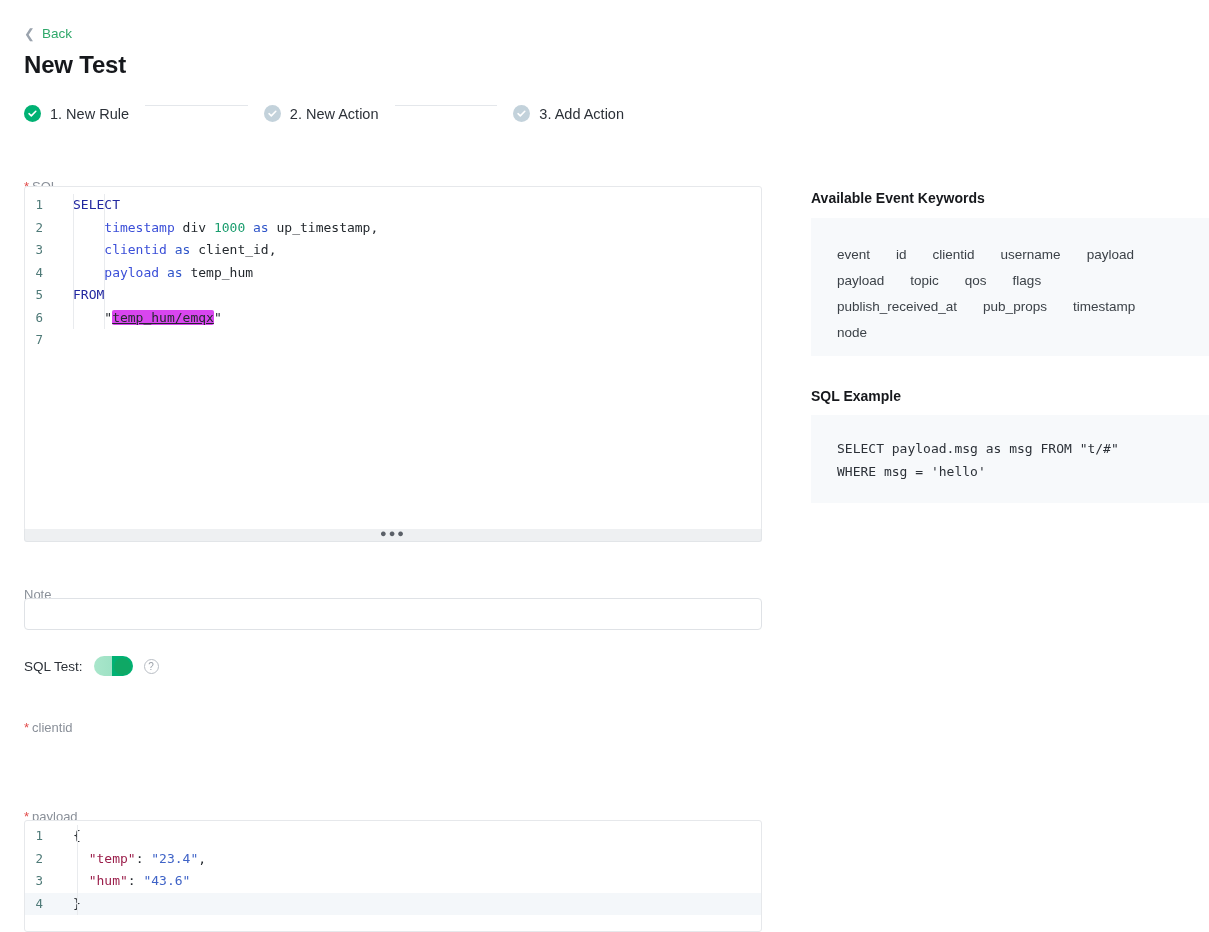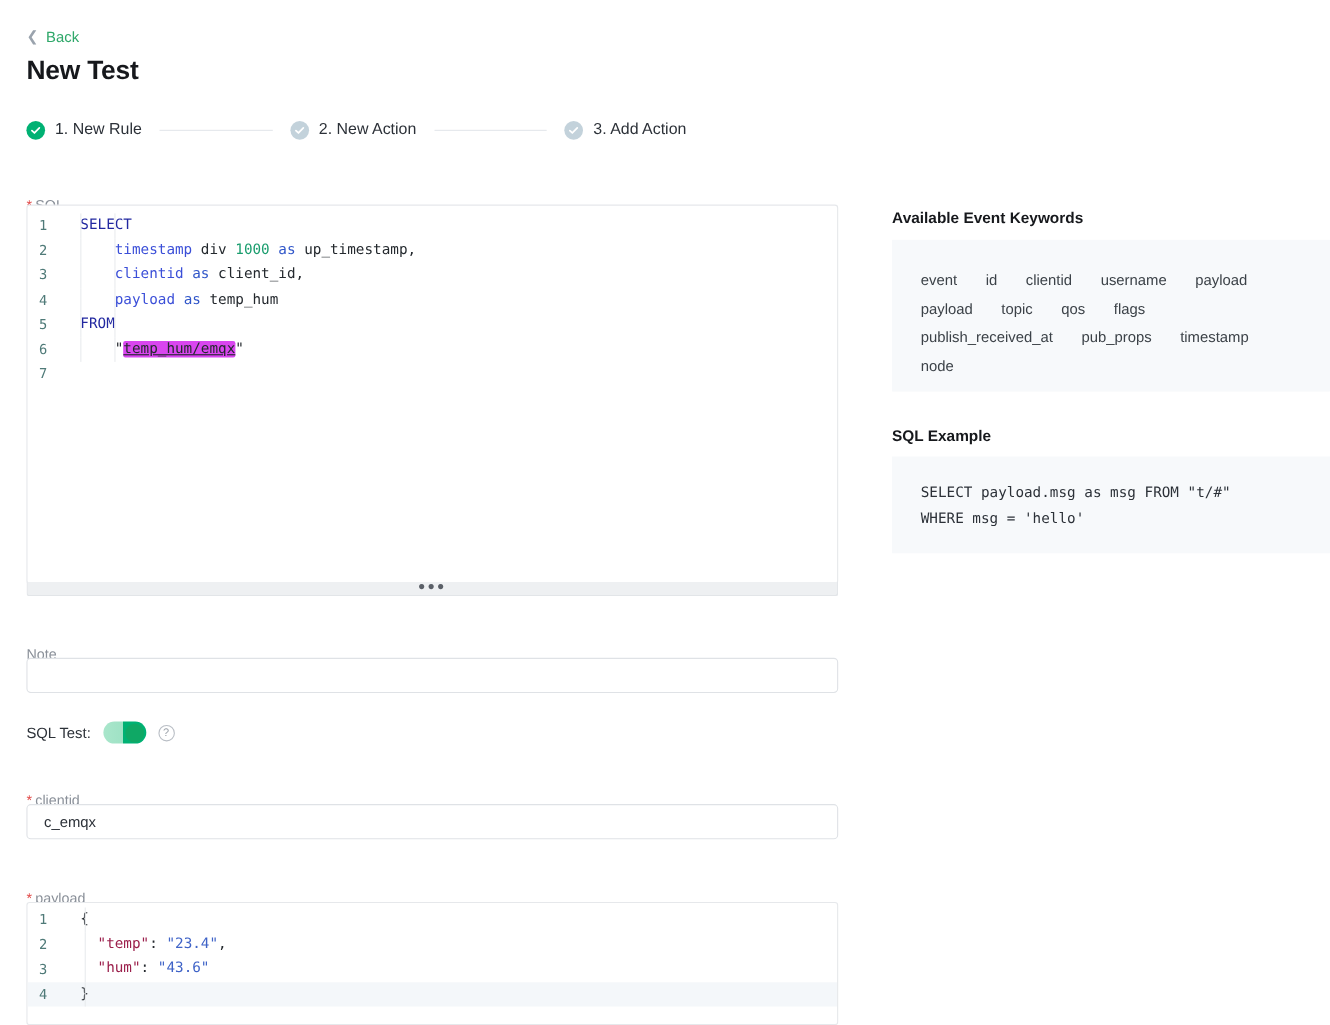--- a/index.html
+++ b/index.html
@@ -29,21 +29,21 @@
   .page-title {
     position: absolute; left: 24px; top: 51px;
     font-size: 24px; font-weight: bold; color: #16181c;
     letter-spacing: -0.2px;
   }
 
   
   .steps {
     position: absolute; left: 24px; top: 105px;
     width: 600px; height: 26px;
-    display: flex; align-items: center;
+    display: flex; align-items: flex-start;
   }
   .step { display: flex; align-items: center; gap: 9px; flex: 0 0 auto; }
   .step-icon {
     width: 17px; height: 17px; border-radius: 50%;
     display: flex; align-items: center; justify-content: center;
     flex: 0 0 auto;
   }
   .step-icon svg { display: block; }
   .step-icon.done  { background: #00b173; }
   .step-icon.muted { background: #c3d2db; }
@@ -270,21 +270,20 @@
     <span class="sqltest-label">SQL Test:</span>
     <span class="toggle">
         <span class="knob"></span>
       </span>
     <span class="help-icon">?</span>
   </div>
 
   <div class="field-label" style="left:24px; top:705px;">
     <span class="req-star">*</span><span>clientid</span>
   </div>
-  <input class="clientid-input" type="text" value="c_emqx" style="">
 
   <div class="field-label" style="left:24px; top:794px;">
     <span class="req-star">*</span><span>payload</span>
   </div>
   <div class="payload-editor">
     <div class="code-body" id="payload-lines">
         <div class="code-line"><span class="ln">1</span><span class="code-text"><span class="guide g1"></span><span class="t-punct">{</span></span></div>
         <div class="code-line"><span class="ln">2</span><span class="code-text"><span class="guide g1"></span><span class="t-plain">  </span><span class="t-jkey">"temp"</span><span class="t-punct">: </span><span class="t-jval">"23.4"</span><span class="t-punct">,</span></span></div>
         <div class="code-line"><span class="ln">3</span><span class="code-text"><span class="guide g1"></span><span class="t-plain">  </span><span class="t-jkey">"hum"</span><span class="t-punct">: </span><span class="t-jval">"43.6"</span></span></div>
         <div class="code-line active"><span class="ln">4</span><span class="code-text"><span class="guide g1"></span><span class="t-punct">}</span></span></div>

